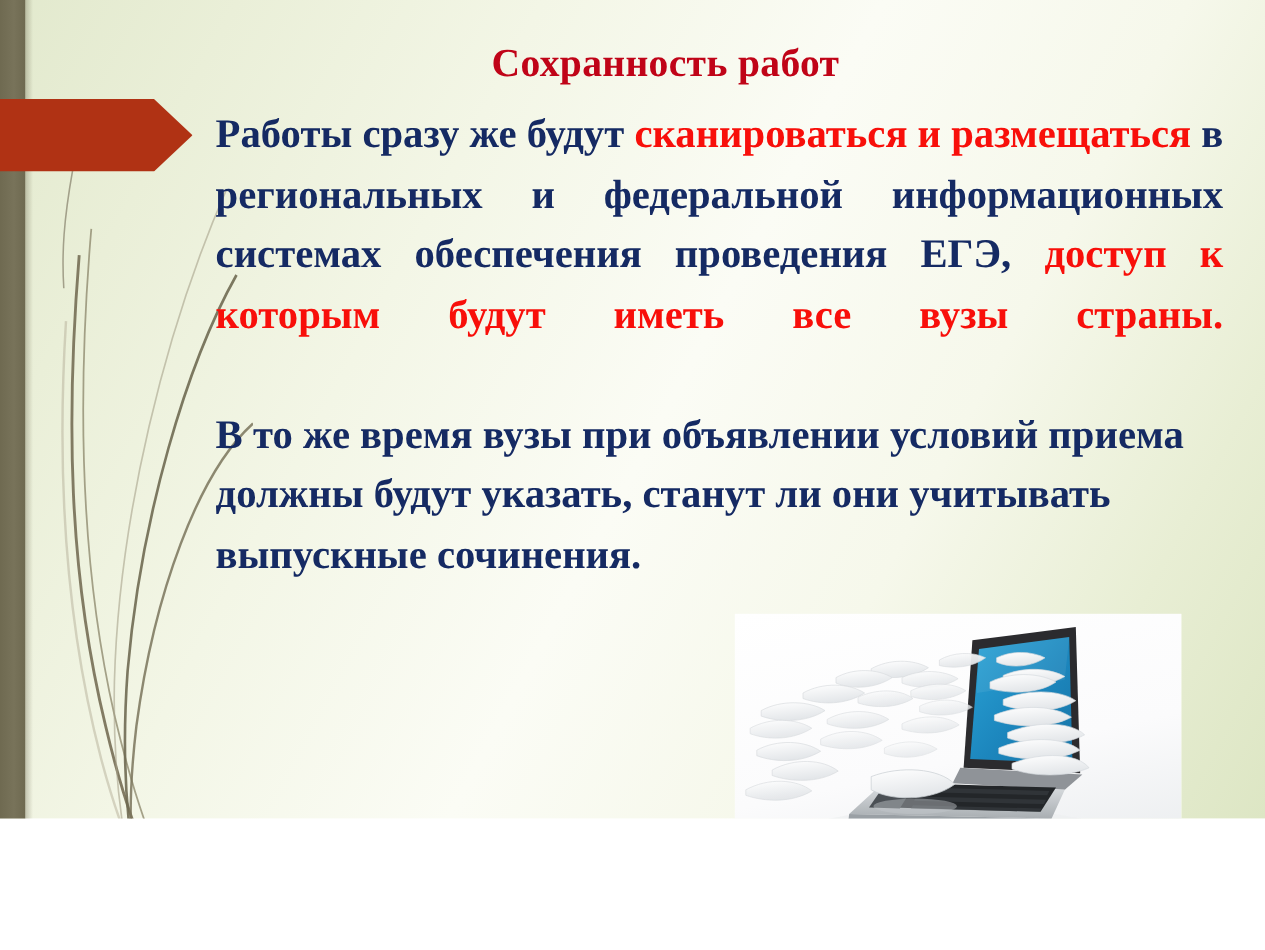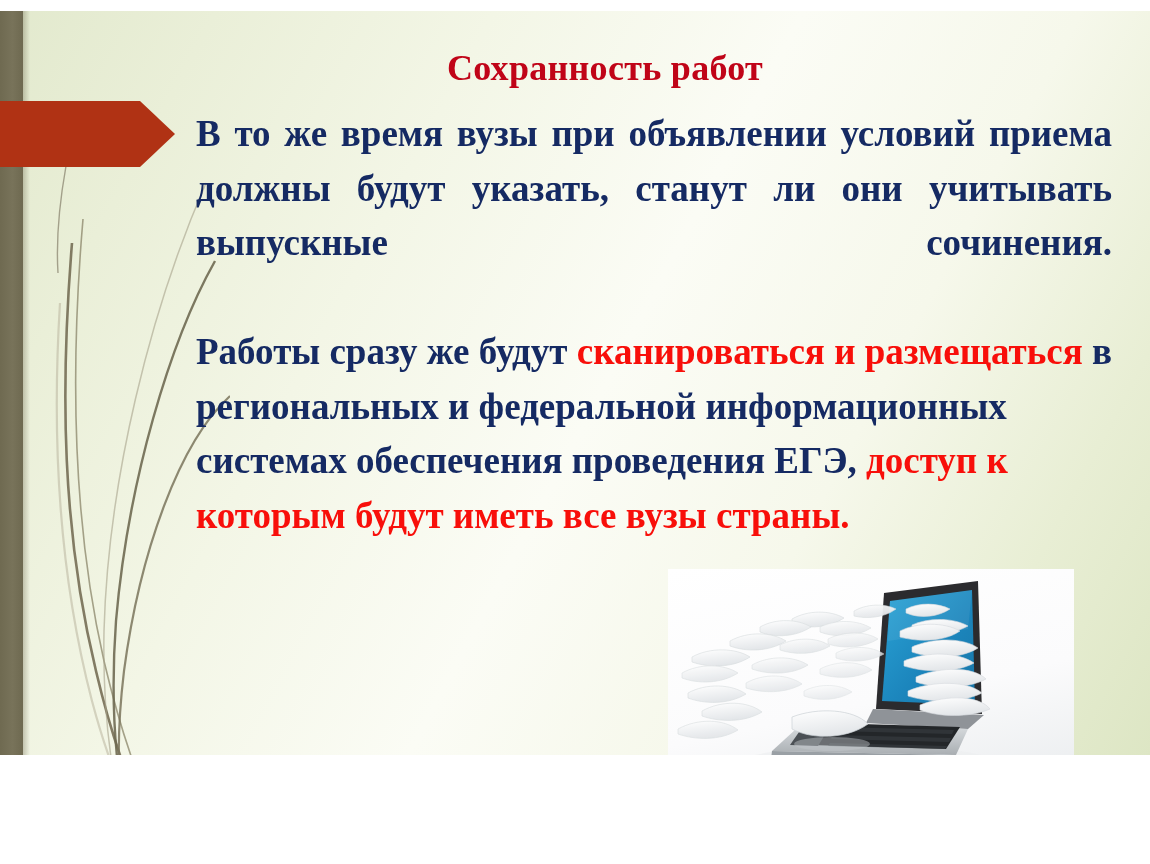--- a/index.html
+++ b/index.html
@@ -16,21 +16,20 @@
     background:
       linear-gradient(118deg,
         #e2e9cd 0%,
         #eaefd8 14%,
         #f3f6e6 32%,
         #fbfcf5 52%,
         #f6f8eb 70%,
         #e8eed4 86%,
         #dde6c4 100%);
     overflow:hidden;
-    margin-top:11px;
   }
 
   
   .left-bar {
     position:absolute; left:0; top:0;
     width:23px; height:864px;
     background:linear-gradient(90deg,#6f6a51 0%, #78735a 55%, #6e6950 100%);
   }
   .left-bar-shadow {
     position:absolute; left:23px; top:0;
@@ -119,22 +118,22 @@
     <path d="M66,155 C58,200 56,230 58,262" fill="none" stroke="#8b8570" stroke-width="1.4" opacity="0.75"></path>
   </svg>
 
   <svg class="arrow" viewBox="0 0 175 66" preserveAspectRatio="none">
     <polygon points="0,0 140,0 175,33 140,66 0,66" fill="#b03214"></polygon>
   </svg>
 
   <div class="title">Сохранность работ</div>
 
   <div class="body-block">
+    <p class="force-justify"><span>Работы сразу же будут </span><span class="red">сканироваться и размещаться</span><span> в региональных и федеральной информационных системах обеспечения проведения ЕГЭ, </span><span class="darkred">доступ к которым будут иметь все вузы страны.</span></p>
     <p class="force-justify"><span>В то же время вузы при объявлении условий приема должны будут указать, станут ли они учитывать выпускные сочинения.</span></p>
-    <p class="force-justify"><span>Работы сразу же будут </span><span class="red">сканироваться и размещаться</span><span> в региональных и федеральной информационных системах обеспечения проведения ЕГЭ, </span><span class="darkred">доступ к которым будут иметь все вузы страны.</span></p>
   </div>
 
   <div class="picture">
     <svg viewBox="0 0 406 297">
       <defs>
         <linearGradient id="floorg" x1="0" y1="0" x2="0.3" y2="1">
           <stop offset="0%" stop-color="#ffffff"></stop>
           <stop offset="55%" stop-color="#fbfbfc"></stop>
           <stop offset="100%" stop-color="#e7eaec"></stop>
         </linearGradient>

